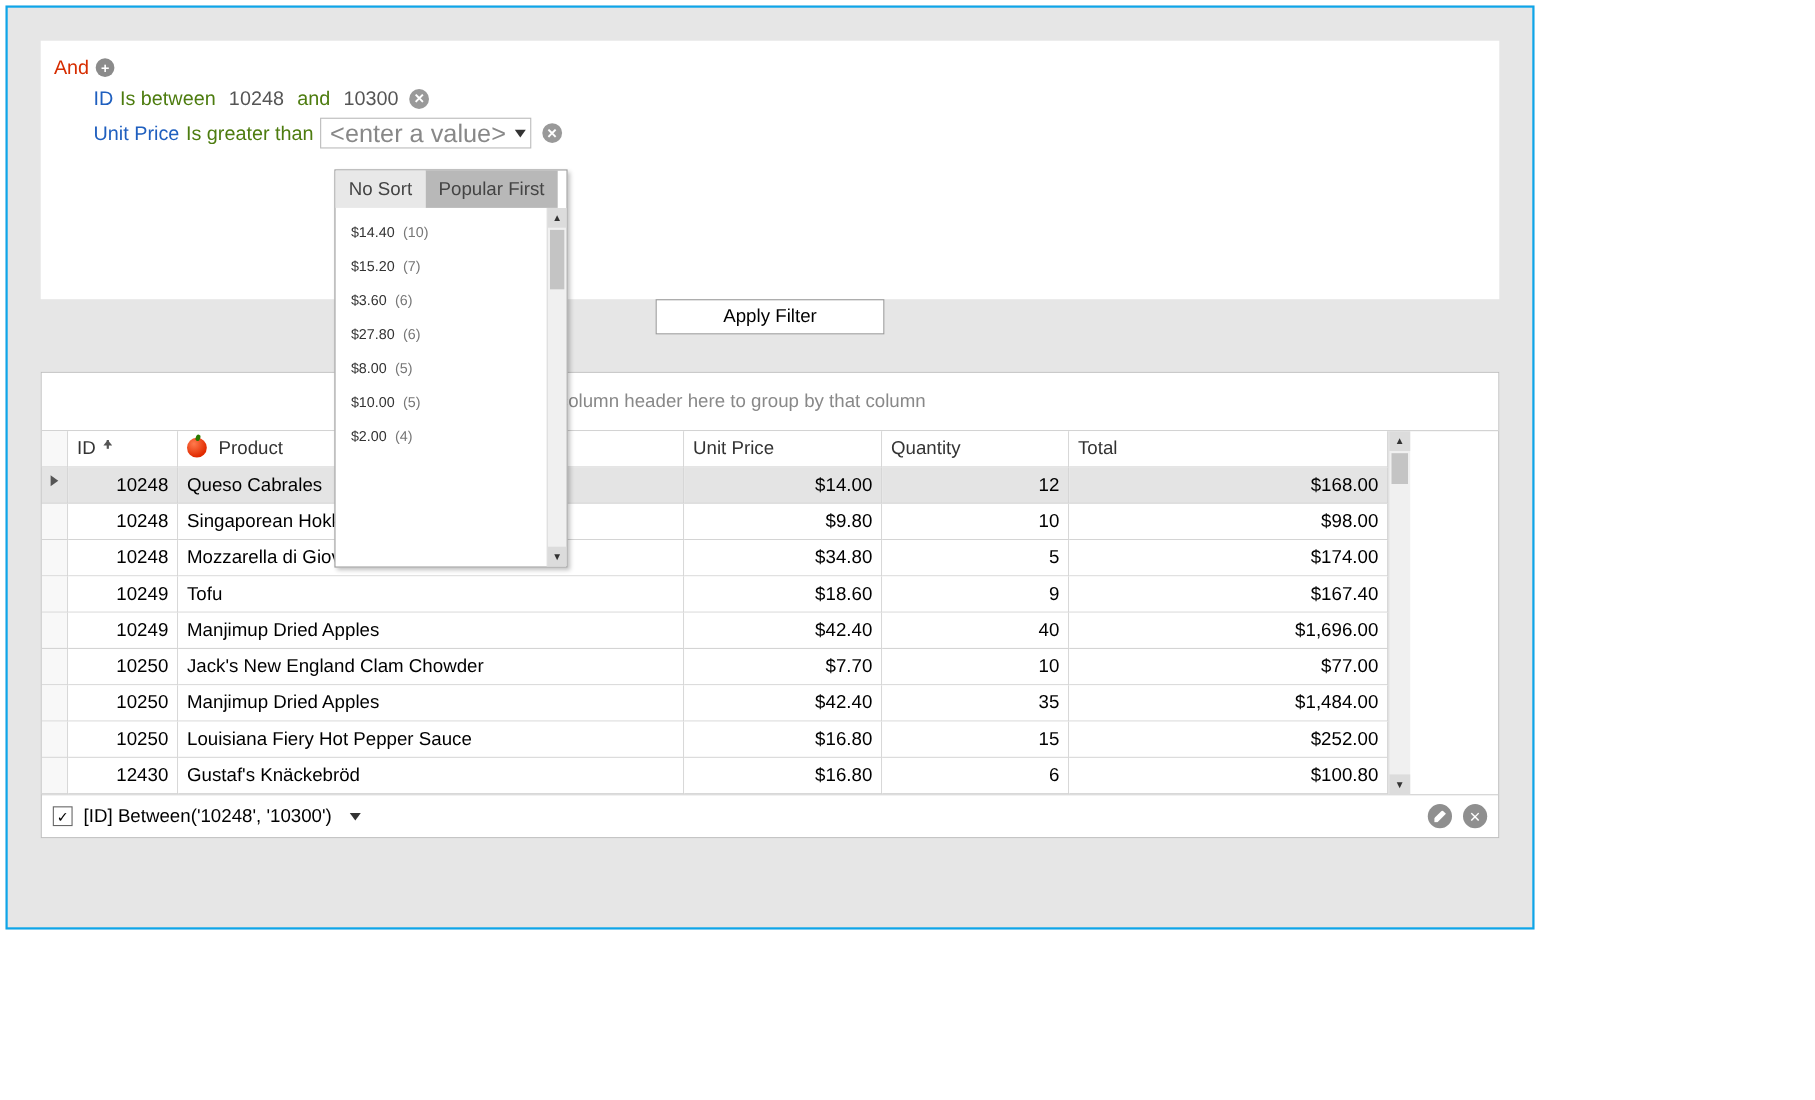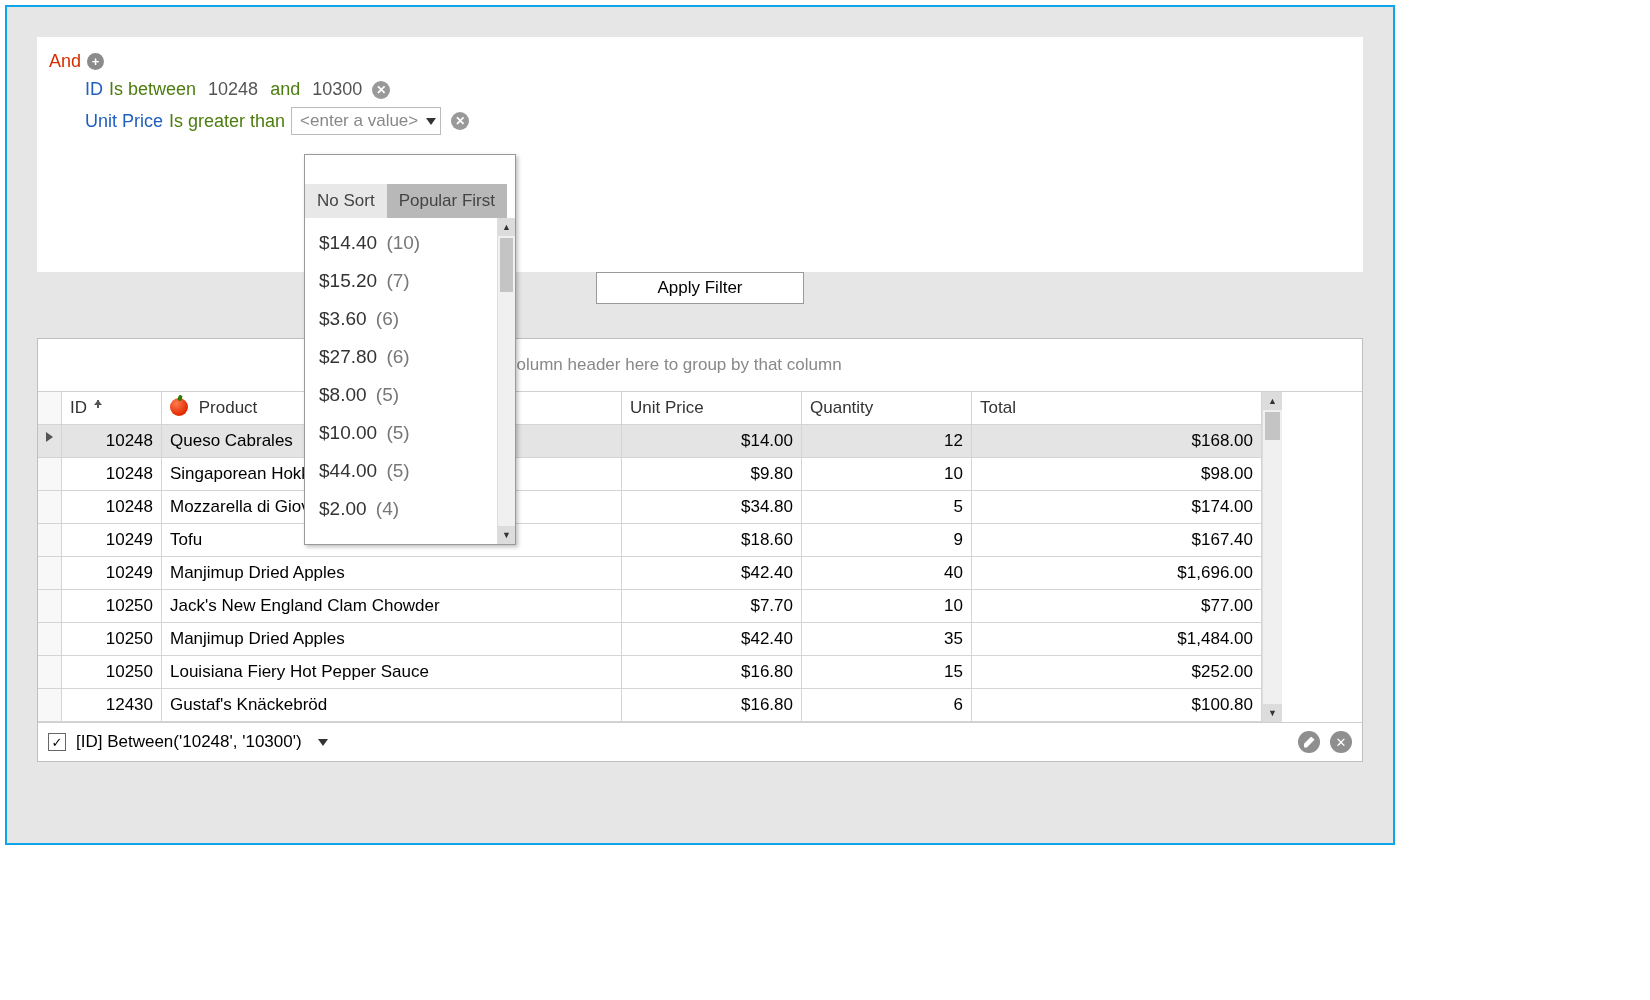--- a/index.html
+++ b/index.html
@@ -65,21 +65,21 @@
   cursor: pointer;
   margin-left: 4px;
 }
 .value-combo {
   border: 1px solid #bbb;
   background: #fff;
   display: inline-flex;
   align-items: center;
   padding: 2px 4px 2px 8px;
   color: #888;
-  font-size: 17px;
+  font-size: 23px;
   height: 28px;
 }
 .caret-down {
   width: 0; height: 0;
   border-left: 5px solid transparent;
   border-right: 5px solid transparent;
   border-top: 7px solid #333;
   margin-left: 8px;
 }
 
@@ -106,40 +106,39 @@
 .dd-tabs {
   display: flex;
 }
 .dd-tab {
   flex: none;
   padding: 7px 12px;
   font-size: 17px;
   background: #e8e8e8;
   color: #444;
   cursor: pointer;
-  margin-top: 29px;
 }
 .dd-tab + .dd-tab { margin-left: 0; }
 .dd-tab.selected { background: #b8b8b8; }
 .dd-body {
   position: relative;
   height: 326px;
   overflow: hidden;
 }
 .dd-list {
   position: absolute;
   top: 0; left: 0;
   right: 18px;
   bottom: 0;
   overflow: hidden;
   padding: 6px 0;
 }
 .dd-item {
   padding: 8px 14px;
-  font-size: 19px;
+  font-size: 13px;
   color: #333;
   cursor: pointer;
   white-space: nowrap;
 }
 .dd-item .cnt { color: #777; margin-left: 4px; }
 .dd-scroll {
   position: absolute;
   right: 0; top: 0;
   width: 18px; height: 100%;
   background: #f0f0f0;
@@ -351,21 +350,20 @@
       <div class="dd-tab selected">Popular First</div>
     </div>
     <div class="dd-body">
       <div class="dd-list" id="dd-list">
           <div class="dd-item"><span>$14.40</span>  <span class="cnt">(10)</span></div>
           <div class="dd-item"><span>$15.20</span>  <span class="cnt">(7)</span></div>
           <div class="dd-item"><span>$3.60</span>  <span class="cnt">(6)</span></div>
           <div class="dd-item"><span>$27.80</span>  <span class="cnt">(6)</span></div>
           <div class="dd-item"><span>$8.00</span>  <span class="cnt">(5)</span></div>
           <div class="dd-item"><span>$10.00</span>  <span class="cnt">(5)</span></div>
-          <div class="dd-item"><span>$44.00</span>  <span class="cnt">(5)</span></div>
           <div class="dd-item"><span>$2.00</span>  <span class="cnt">(4)</span></div>
         </div>
       <div class="dd-scroll">
         <div class="arrow up">▲</div>
         <div class="thumb"></div>
         <div class="arrow down">▼</div>
       </div>
     </div>
   </div>
 

